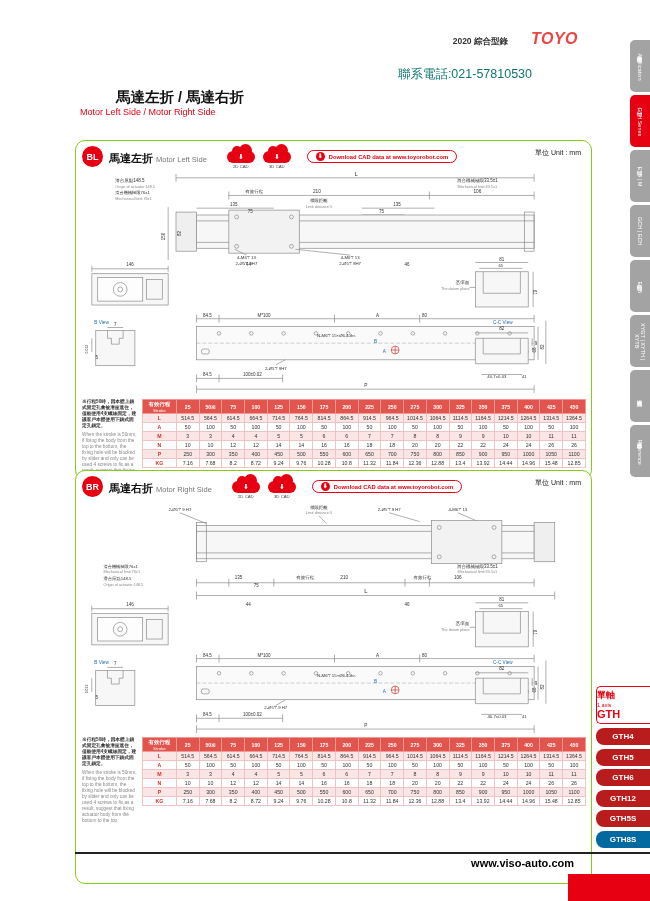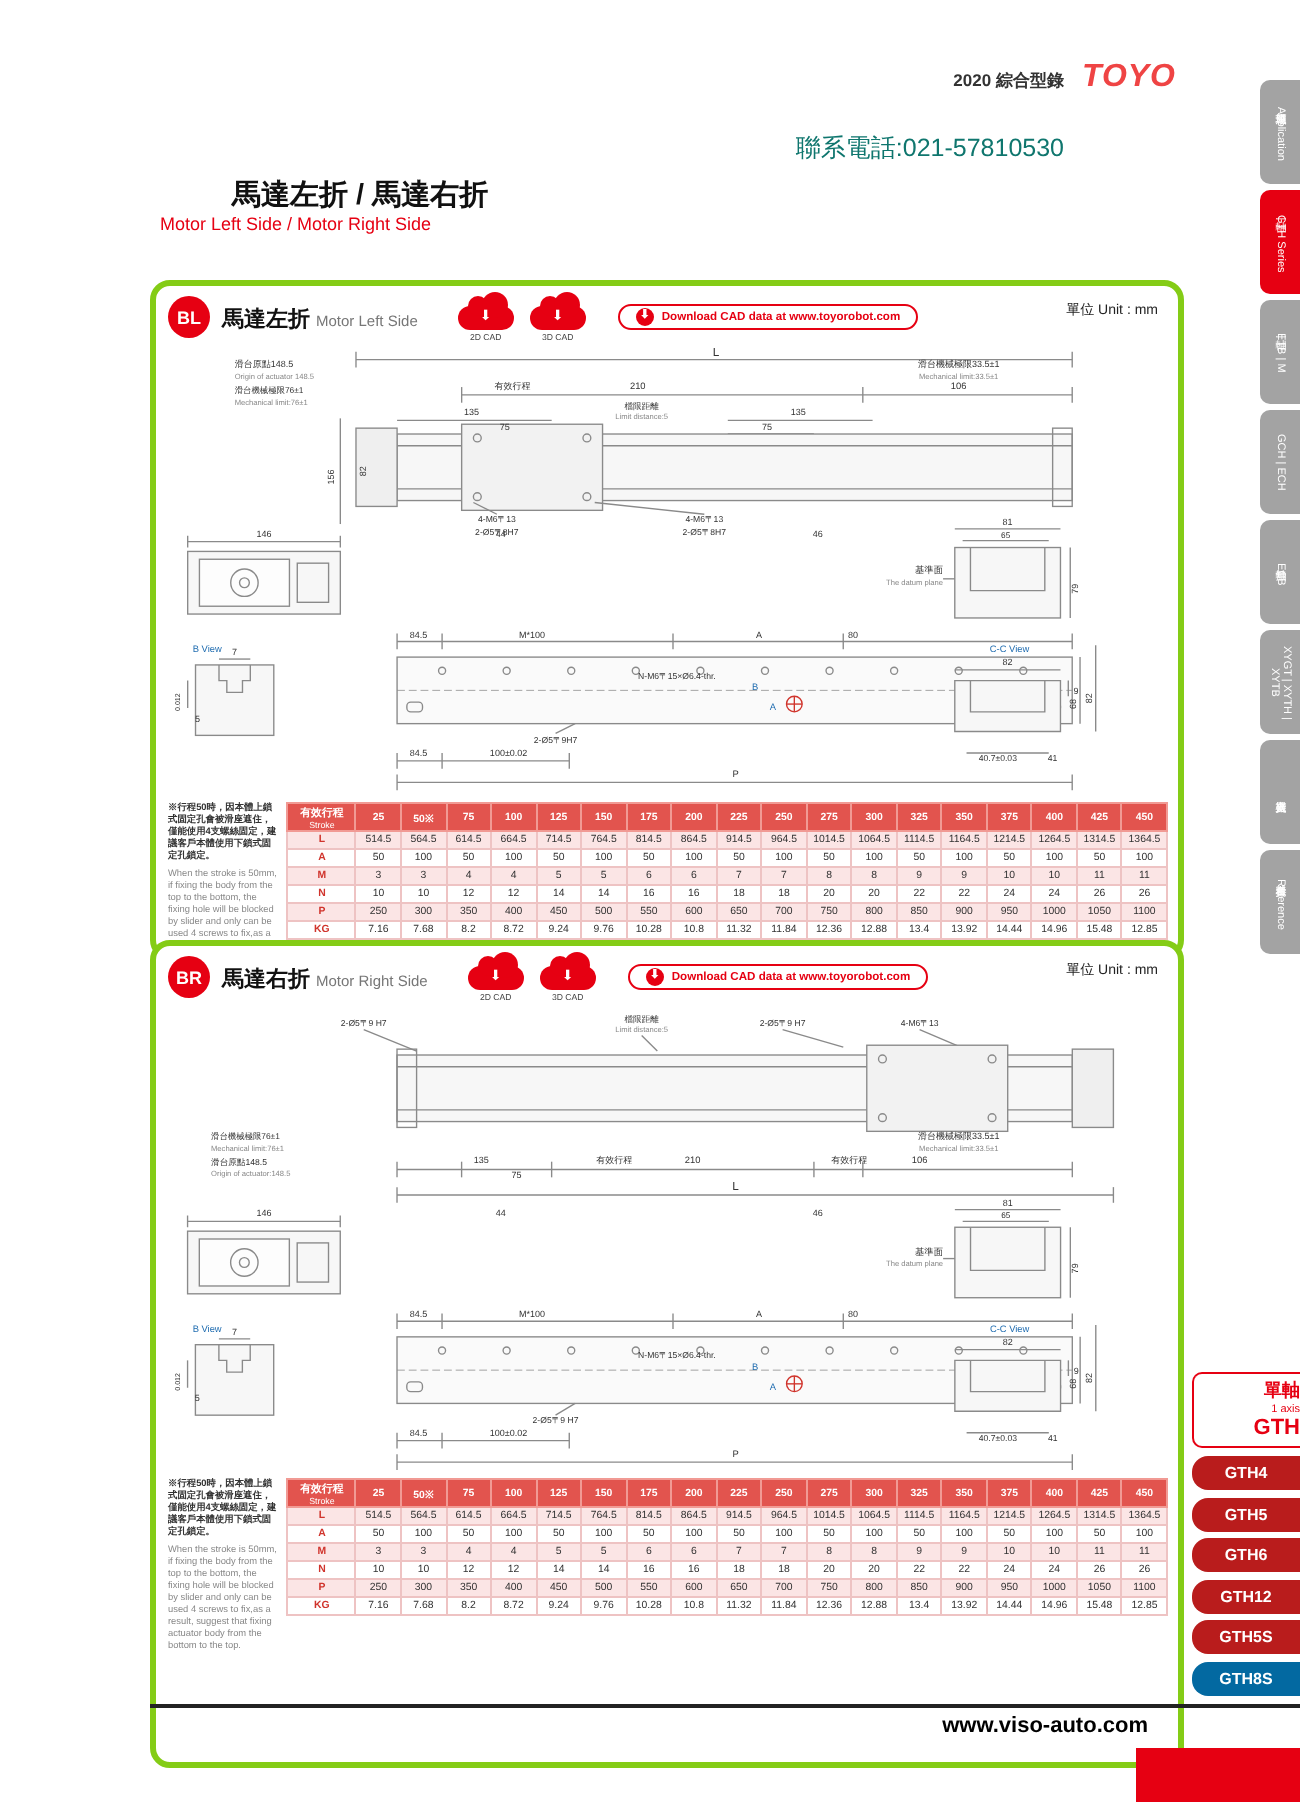--- a/index.html
+++ b/index.html
@@ -1,38 +1,38 @@
 <!DOCTYPE html>
 <html><head>
 <meta charset="utf-8">
 <style>
   * { margin:0; padding:0; box-sizing:border-box; }
   html,body { background:#fff; }
   body { width:650px; height:901px; position:relative; overflow:hidden;
          font-family:"Liberation Sans", sans-serif; color:#222; }
 
-  .catalog-line { position:absolute; top:30px; right:62px; display:flex; align-items:baseline; gap:9px; }
+  .catalog-line { position:absolute; top:30px; right:72px; display:flex; align-items:baseline; gap:23px; }
   .catalog-ed { font-size:8.5px; font-weight:bold; color:#333; }
   .brand-logo { font-size:16px; font-style:italic; font-weight:800; letter-spacing:.5px; color:#ef4444; }
 
   .phone { position:absolute; top:66px; right:118px; font-size:12.5px; color:#0f766e; }
 
   .title-zh { position:absolute; top:88px; left:80px; font-size:14.5px; font-weight:bold; color:#111;margin-left:36px; }
   .title-en { position:absolute; top:107px; left:80px; font-size:9px; font-weight:normal; color:#e60012; }
 
   
   .side-tabs { position:absolute; top:40px; right:0; width:20px; display:flex; flex-direction:column; gap:3px; }
   .side-tab { height:52px; background:#a3a3a3; color:#fff; border-radius:5px 0 0 5px;
               writing-mode:vertical-rl; font-size:5.5px; line-height:1.1;
               display:flex; align-items:center; justify-content:center; text-align:center; padding:2px 1px; }
   .side-tab.active { background:#e60012; }
 
   
   .sec { position:absolute; left:75px; width:517px; background:#fff;
-         border:3px solid #84cc16; border-radius:10px; padding:4px 5px 6px 6px; }
+         border:1px solid #84cc16; border-radius:10px; padding:4px 5px 6px 6px; }
   #sec-bl { top:140px; height:340px; }
   #sec-br { top:470px; height:414px; }
 
   .sec-head { position:relative; height:23px; display:flex; align-items:center; gap:6px; }
   .badge { width:21px; height:21px; border-radius:50%; background:#e60012; color:#fff;
            font-size:9px; font-weight:bold; display:flex; align-items:center; justify-content:center; flex:0 0 auto; }
   .sec-title .zh { font-size:11px; font-weight:bold; color:#111; }
   .sec-title .en { font-size:7.5px; color:#777; margin-left:3px; }
   .clouds { display:flex; gap:8px; margin-left:14px; }
   .cloud-box { text-align:center; }
@@ -60,21 +60,21 @@
   .stroke-table thead th { background:#e2544e; color:#fff; font-size:5.2px; font-weight:bold;
                            height:14px; border-color:#f19a94; }
   .stroke-table thead th.corner { width:34px; font-size:5.4px; }
   .stroke-table thead th.corner .en { font-size:4.4px; font-weight:normal; }
   .stroke-table td { font-size:5.2px; height:9px; color:#333; background:#fff; }
   .stroke-table tr.alt td { background:#fbe5e5; }
   .stroke-table td.rowlabel { color:#d0342c; font-weight:bold; }
 
   
   .gth-nav { position:absolute; top:686px; right:0; width:54px; }
-  .gth-head { text-align:right; color:#e60012; border:1px solid #e60012; border-right:none;
+  .gth-head { text-align:left; color:#e60012; border:1px solid #e60012; border-right:none;
               border-radius:5px 0 0 5px; padding:2px 0 3px; margin-bottom:4px; background:#fff; }
   .gth-head .zh { font-size:9px; font-weight:bold; display:block; }
   .gth-head .en { font-size:5.5px; display:block; }
   .gth-head .series { font-size:11px; font-weight:800; display:block; }
   .gth-buttons { display:flex; flex-direction:column; gap:3.5px; }
   .gth-btn { height:17px; background:#b91c1c; color:#fff; font-size:8px; font-weight:bold;
              display:flex; align-items:center; justify-content:center; border-radius:8px 0 0 8px; }
   .gth-btn.last { background:#0369a1; }
 
   .footer-rule { position:absolute; left:75px; right:0; top:852px; border-top:2px solid #222; }

